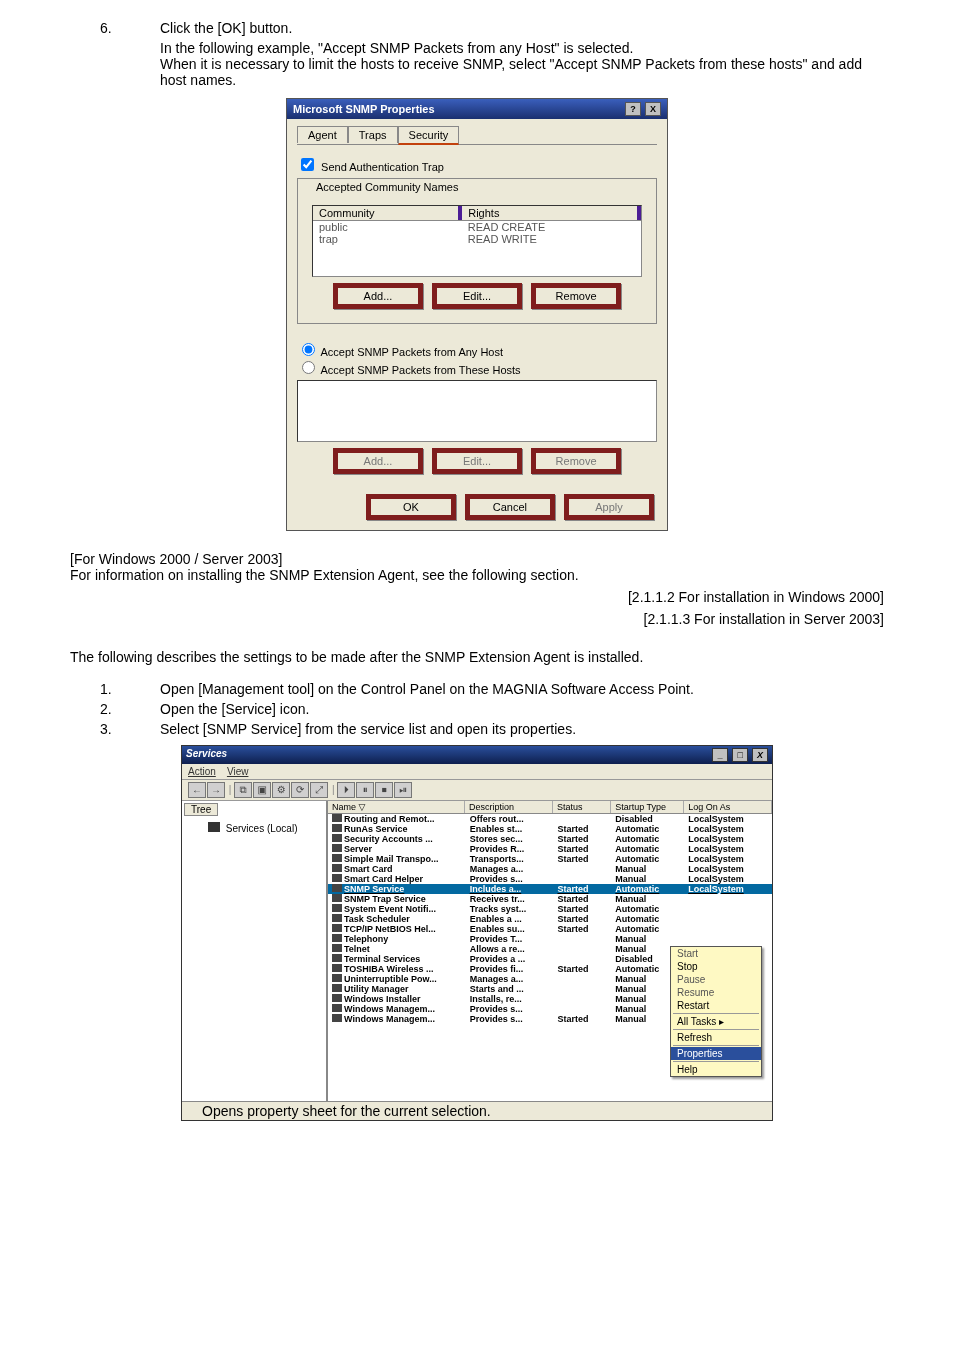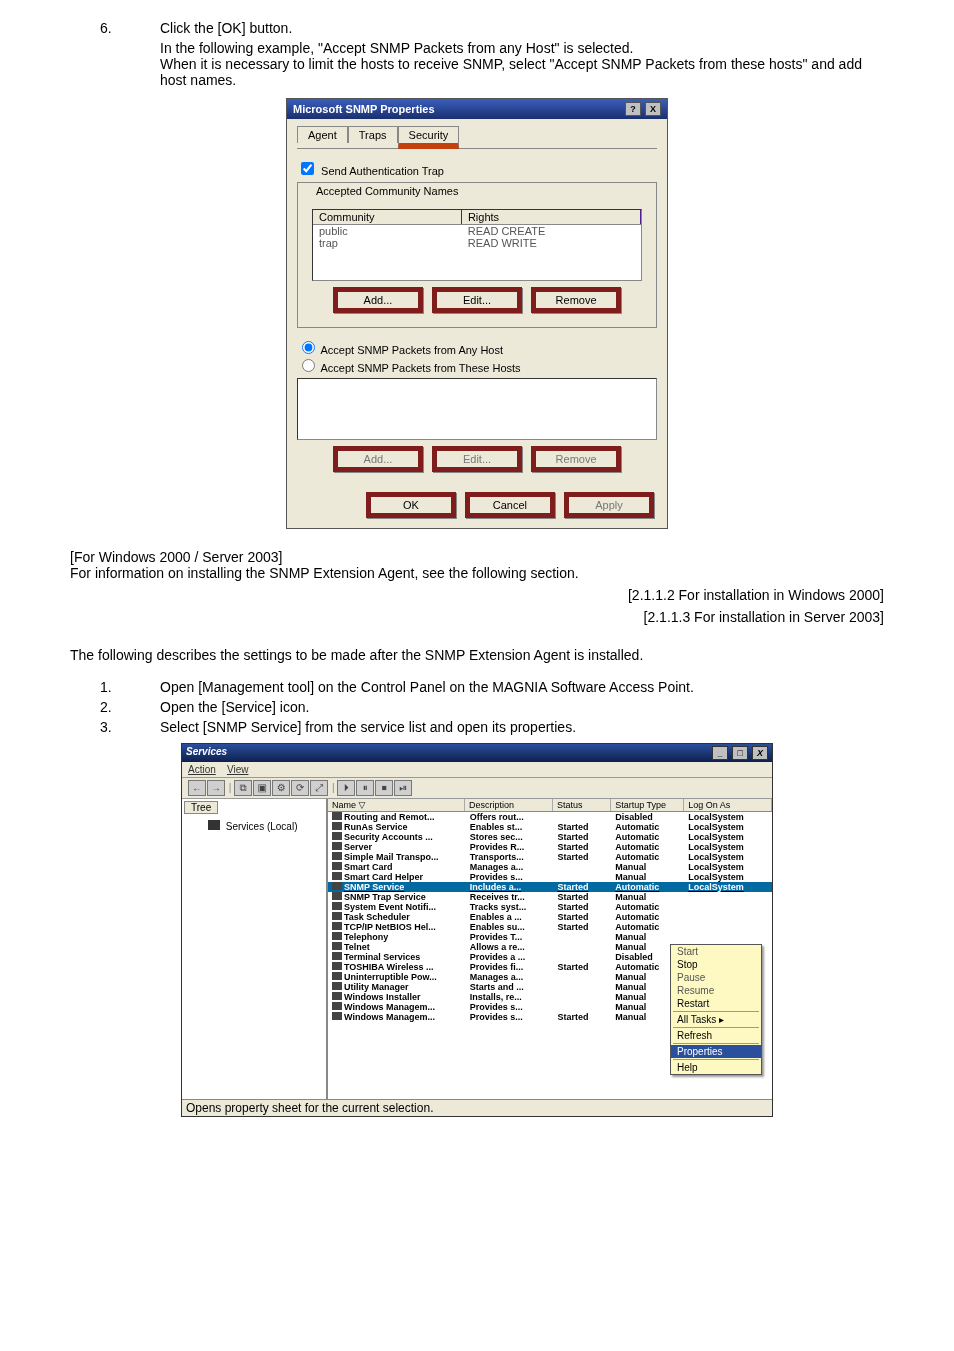--- a/index.html
+++ b/index.html
@@ -51,21 +51,21 @@
   .tab {
     display: inline-block;
     padding: 2px 10px;
     border: 1px solid #888;
     border-bottom: none;
     background: #ece9d8;
     position: relative;
     top: 1px;
     margin-right: -3px;
   }
-  .tab.active { background: #ece9d8; border-bottom: 6px solid #c2410c; }
+  .tab.active { background: #ece9d8; border-bottom: 2px solid #c2410c; }
   .chk { margin-right: 4px; }
   .group {
     border: 1px solid #888;
     padding: 14px;
     margin-top: 4px;
   }
   .group-label {
     position: relative;
     top: -12px;
     background: #ece9d8;
@@ -76,21 +76,21 @@
     border: 1px inset #888;
     background: #fff;
     height: 70px;
     font-size: 11px;
   }
   .list-hdr {
     display: flex;
     background: #ece9d8;
     border-bottom: 1px solid #888;
   }
-  .list-hdr div { padding: 1px 6px; border-right: 1px solid #4c1d95; }
+  .list-hdr div { padding: 1px 6px; border-right: 4px solid #4c1d95; }
   .c1 { width: 45%; }
   .c2 { width: 55%; }
   .list-row { display: flex; color: #555; }
   .list-row div { padding: 0 6px; }
   .btn {
     display: inline-block;
     border: 5px solid #7f1d1d;
     background: #ece9d8;
     padding: 2px 0;
     width: 80px;
@@ -203,22 +203,22 @@
     box-shadow: 2px 2px 2px rgba(0,0,0,0.4);
     font-size: 10px;
   }
   .ctx div { padding: 1px 6px; color: #555; }
   .ctx div.en { color: #000; }
   .ctx div.sep { border-top: 1px solid #999; margin: 1px 2px; padding: 0; }
   .ctx div.hi { background: #2a4f9c; color: #fff; }
   .mmc-status {
     background: #ece9d8;
     border-top: 1px solid #888;
-    padding: 1px 4px;
-    font-size: 12px;
+    padding: 1px 20px;
+    font-size: 14px;
   }
 </style>
 </head>
 <body>
 
 
 
 
 <div class="step-row">
   <div class="step-num">6.</div>
@@ -264,21 +264,21 @@
             <div class="c1">trap</div>
             <div class="c2">READ WRITE</div>
           </div>
         </div>
         <div class="btnrow">
           <span class="btn enabled">Add...</span>
           <span class="btn enabled">Edit...</span>
           <span class="btn enabled">Remove</span>
         </div>
       </div>
-      <div style="margin-top:10px;">
+      <div style="margin-top:16px;">
         <label>
           <input type="radio" name="hosts" checked="" style="">
           <span>Accept SNMP Packets from Any Host</span>
         </label><br>
         <label>
           <input type="radio" name="hosts" style="">
           <span>Accept SNMP Packets from These Hosts</span>
         </label>
         <div class="host-list"></div>
         <div class="btnrow">

